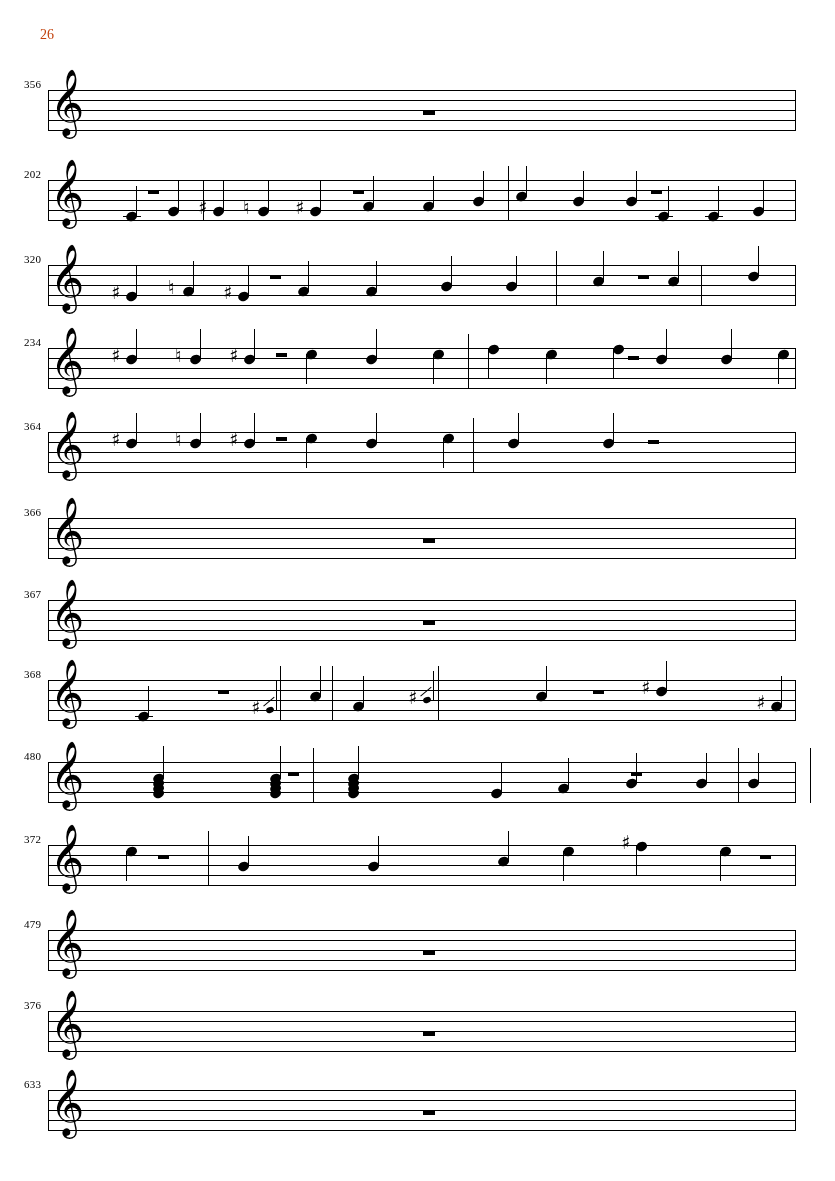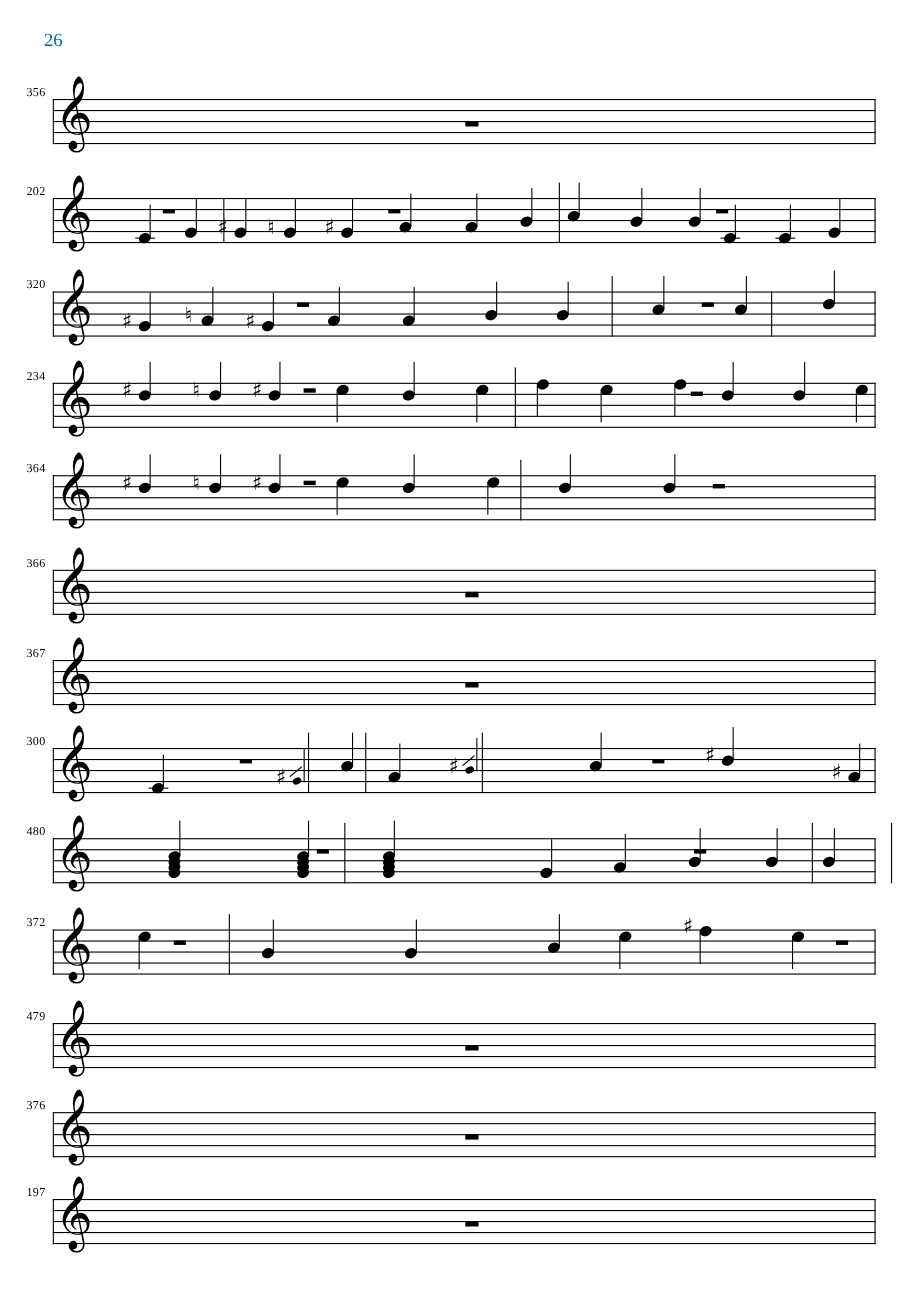--- a/index.html
+++ b/index.html
@@ -17,23 +17,23 @@
   }
   .page {
     position: relative;
     width: 835px;
     height: 1181px;
   }
   .page-number {
     position: absolute;
     left: 40px;
     top: 27px;
-    font-size: 17px;
+    font-size: 14px;
     font-family: "Liberation Serif", serif;
-    color: #0369a1;
+    color: #c2410c;
   }
   .system {
     position: absolute;
     left: 0;
     width: 835px;
   }
   .measure-label {
     position: absolute;
     font-size: 11px;
     font-family: "Liberation Serif", serif;
@@ -443,21 +443,21 @@
           <div class="line l2"></div>
           <div class="line l3"></div>
           <div class="line l4"></div>
         </div>
         <div class="clef">𝄞</div>
         <div class="barline" style="left: 48px;"></div>
         <div class="barline" style="left: 795px;"></div>
         <div class="rest-whole" style="left: 423px; top: 20px;"></div>
       </div>
       <div class="system" style="top: 680px;">
-        <div class="measure-label">300</div>
+        <div class="measure-label">368</div>
         <div class="staff">
           <div class="line l0"></div>
           <div class="line l1"></div>
           <div class="line l2"></div>
           <div class="line l3"></div>
           <div class="line l4"></div>
         </div>
         <div class="clef">𝄞</div>
         <div class="barline" style="left: 48px;"></div>
         <div class="barline" style="left: 795px;"></div>
@@ -632,21 +632,21 @@
           <div class="line l2"></div>
           <div class="line l3"></div>
           <div class="line l4"></div>
         </div>
         <div class="clef">𝄞</div>
         <div class="barline" style="left: 48px;"></div>
         <div class="barline" style="left: 795px;"></div>
         <div class="rest-whole" style="left: 423px; top: 20px;"></div>
       </div>
       <div class="system" style="top: 1090px;">
-        <div class="measure-label">197</div>
+        <div class="measure-label">633</div>
         <div class="staff">
           <div class="line l0"></div>
           <div class="line l1"></div>
           <div class="line l2"></div>
           <div class="line l3"></div>
           <div class="line l4"></div>
         </div>
         <div class="clef">𝄞</div>
         <div class="barline" style="left: 48px;"></div>
         <div class="barline" style="left: 795px;"></div>

